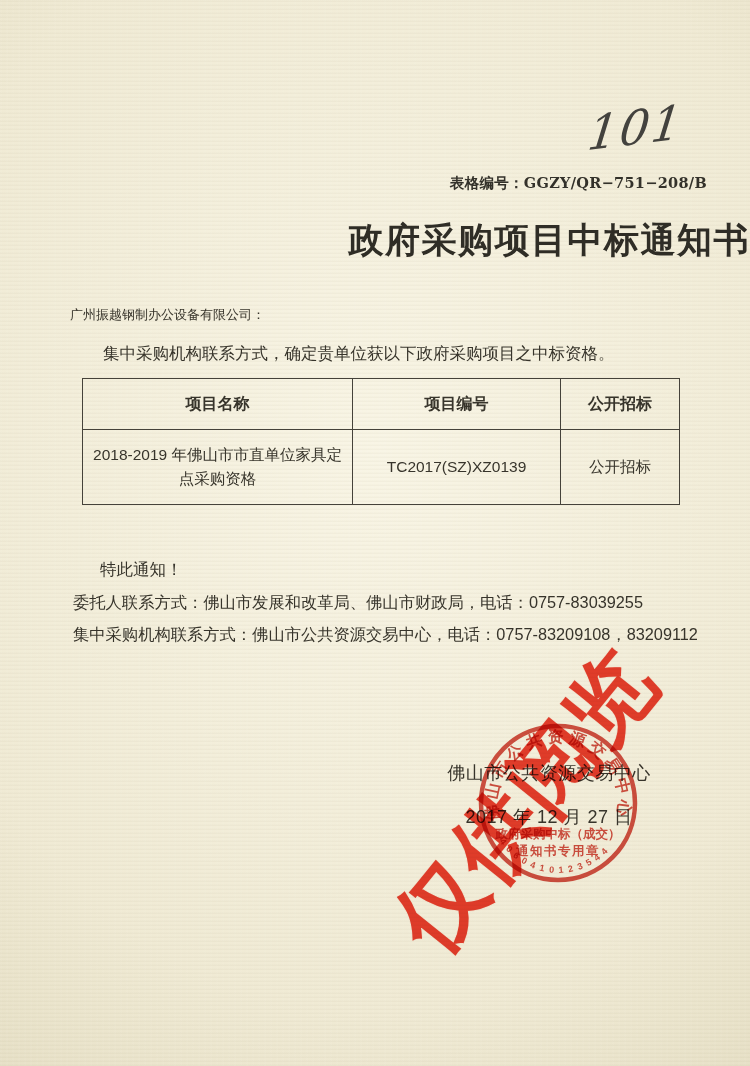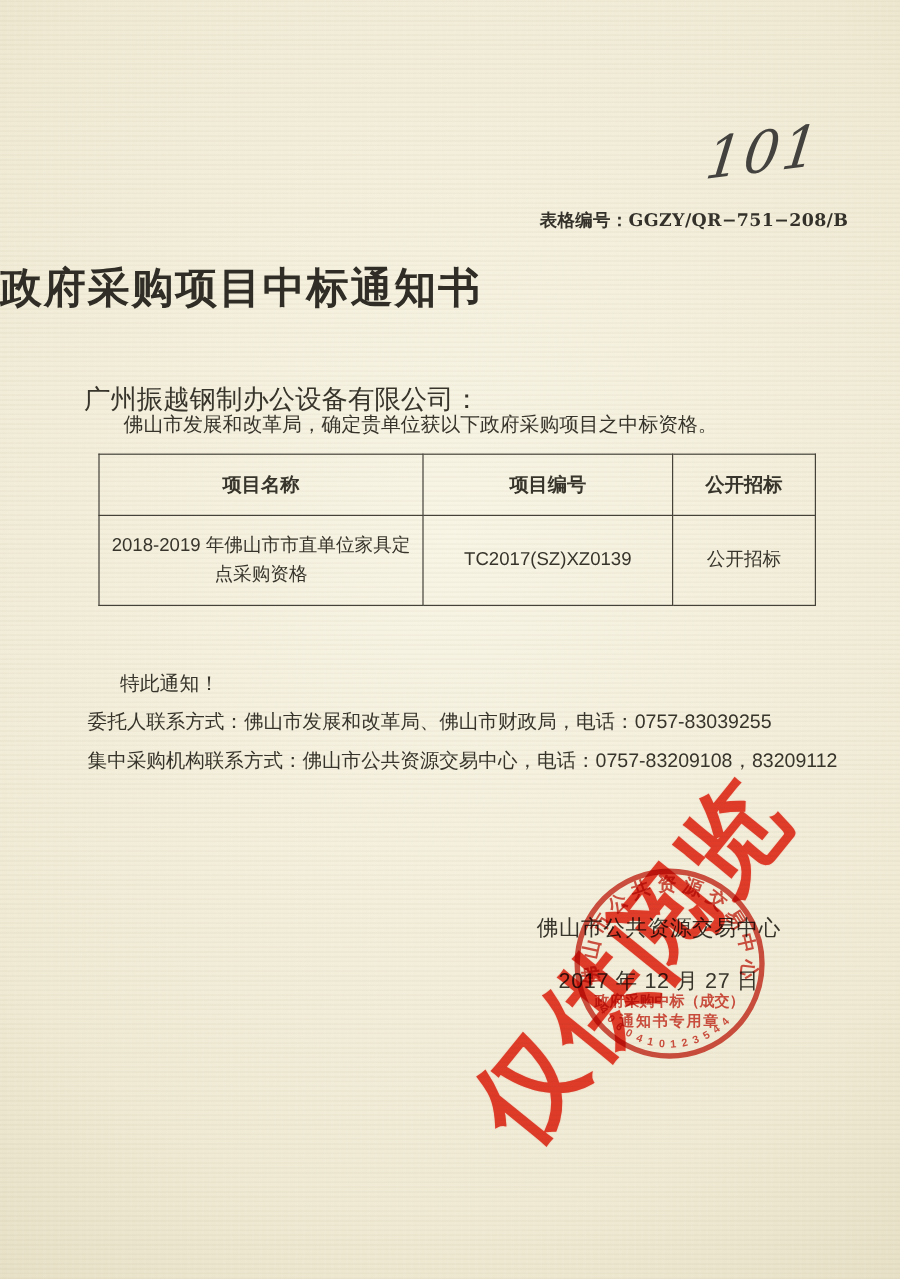--- a/index.html
+++ b/index.html
@@ -26,26 +26,26 @@
   }
   .form-line{
     position:absolute;top:151px;right:43px;
     font-family:"DejaVu Serif","Liberation Serif",serif;
     font-weight:700;font-size:14.5px;color:#33312a;
     letter-spacing:0.3px;
     margin-top:23px;
   }
   .doc-title{
     position:absolute;top:217px;left:0;width:750px;
-    text-align:left;
+    text-align:right;
     font-family:"DejaVu Serif","Liberation Serif",serif;
     font-weight:700;font-size:35px;color:#2f2d26;
     letter-spacing:1.5px;
   }
-  .recipient{position:absolute;left:70px;top:318px;font-size:22px;font-weight:500;}
+  .recipient{position:absolute;left:70px;top:306px;font-size:13px;font-weight:500;}
   .body-par{position:absolute;left:70px;top:343px;width:620px;font-size:16.5px;font-weight:500;text-indent:2em;}
   .award-table{
     position:absolute;left:82px;top:378px;
     border-collapse:collapse;
     table-layout:fixed;
     font-size:15.5px;color:#37342b;
   }
   .award-table th,.award-table td{
     border:1.6px solid #45423a;
     text-align:center;vertical-align:middle;
@@ -83,21 +83,21 @@
 <div class="page">
 
   <div class="handwritten">101</div>
 
   <div class="form-line"><span>表格编号：</span><span>GGZY/QR−751−208/B</span></div>
 
   <div class="doc-title">政府采购项目中标通知书</div>
 
   <div class="recipient">广州振越钢制办公设备有限公司：</div>
 
-  <div class="body-par">佛山市发展和改革局，确定贵单位获以下政府采购项目之中标资格。</div>
+  <div class="body-par">集中采购机构联系方式，确定贵单位获以下政府采购项目之中标资格。</div>
 
   <table class="award-table">
     <colgroup>
         <col style="width:270px">
         <col style="width:208px">
         <col style="width:119px">
       </colgroup>
     <thead>
       <tr>
         <th>项目名称</th>

